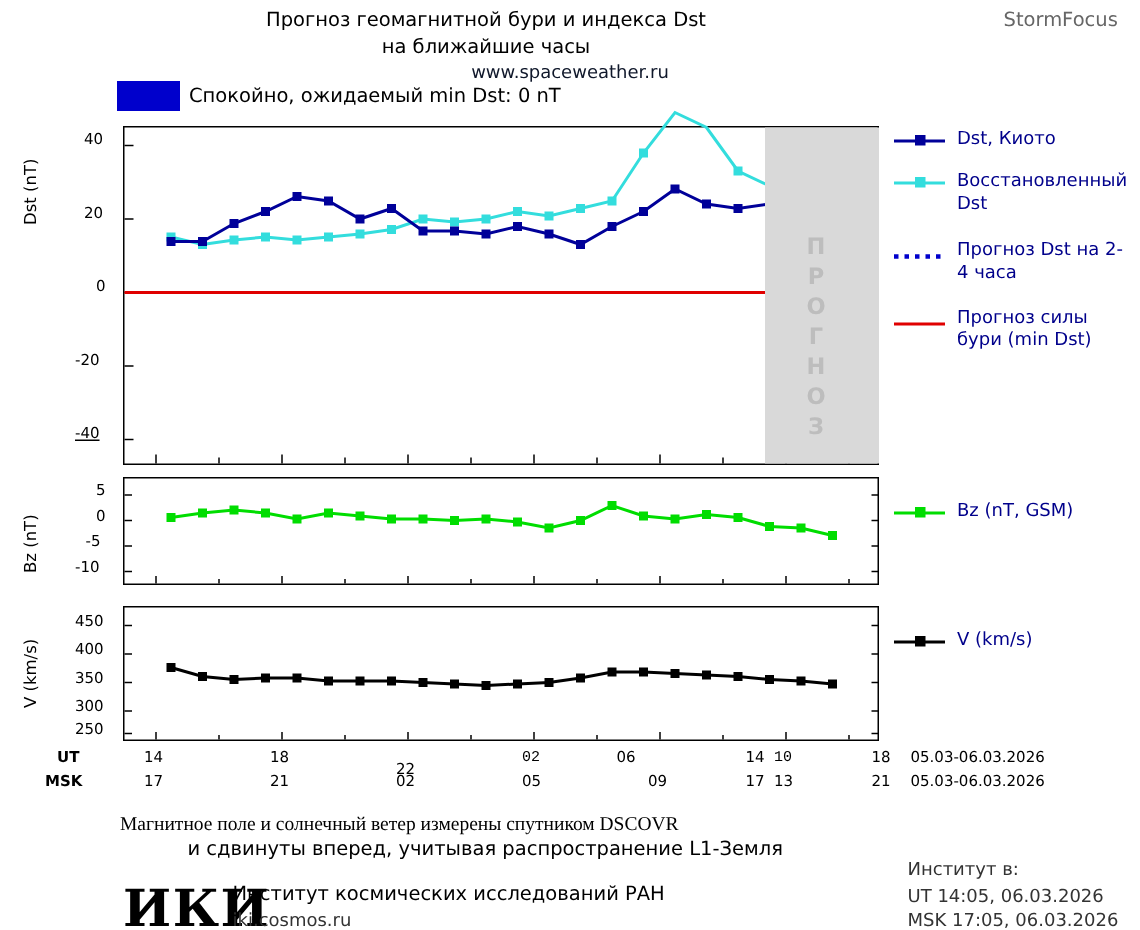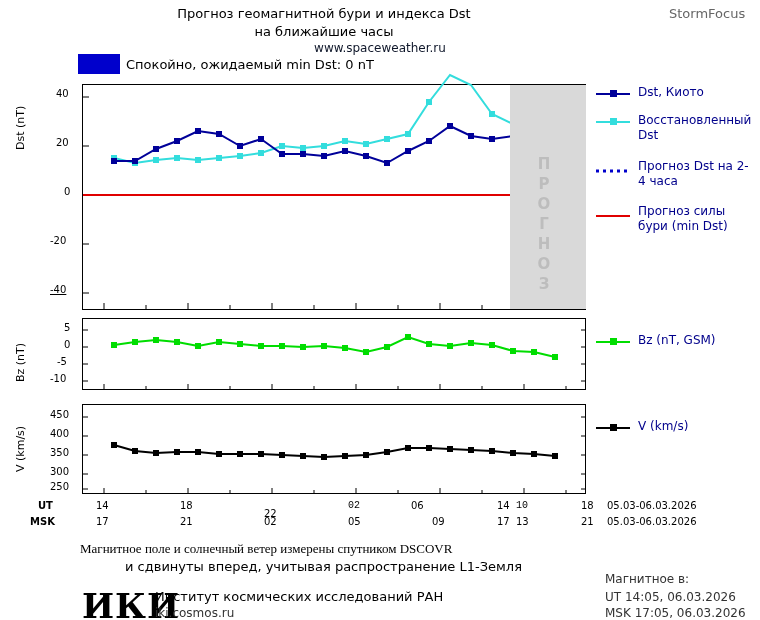--- a/index.html
+++ b/index.html
@@ -350,15 +350,15 @@
 </div>
 <div class="abs legend-text" style="left:638px;top:419px;">V (km/s)</div>
 
 <div class="abs footer" style="left:80px;top:541px;font-family:Liberation Serif, serif;">Магнитное поле и солнечный ветер измерены спутником DSCOVR</div>
 <div class="abs footer" style="left:93px;top:559px;margin-left:32px;">и сдвинуты вперед, учитывая распространение L1-Земля</div>
 
 <div class="abs iki" style="left:82px;top:586px;">ИКИ</div>
 <div class="abs footer" style="left:155px;top:589px;">Институт космических исследований РАН</div>
 <div class="abs footer-small" style="left:155px;top:606px;">iki.cosmos.ru</div>
 
-<div class="abs footer-small" style="left:605px;top:572px;">Магнитное в:</div>
+<div class="abs footer-small" style="left:605px;top:572px;">Институт в:</div>
 <div class="abs footer-small" style="left:605px;top:590px;">UT   14:05, 06.03.2026</div>
 <div class="abs footer-small" style="left:605px;top:606px;">MSK 17:05, 06.03.2026</div>
 
 </body></html>

